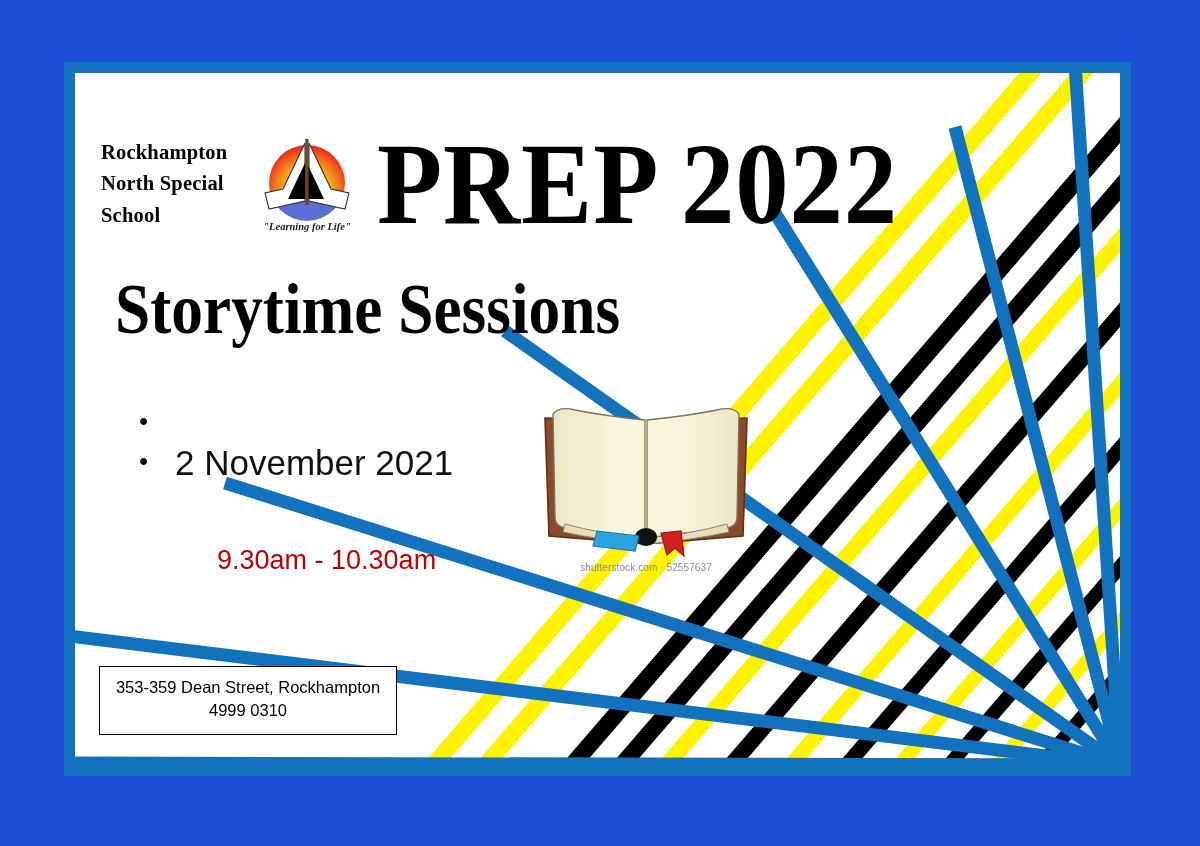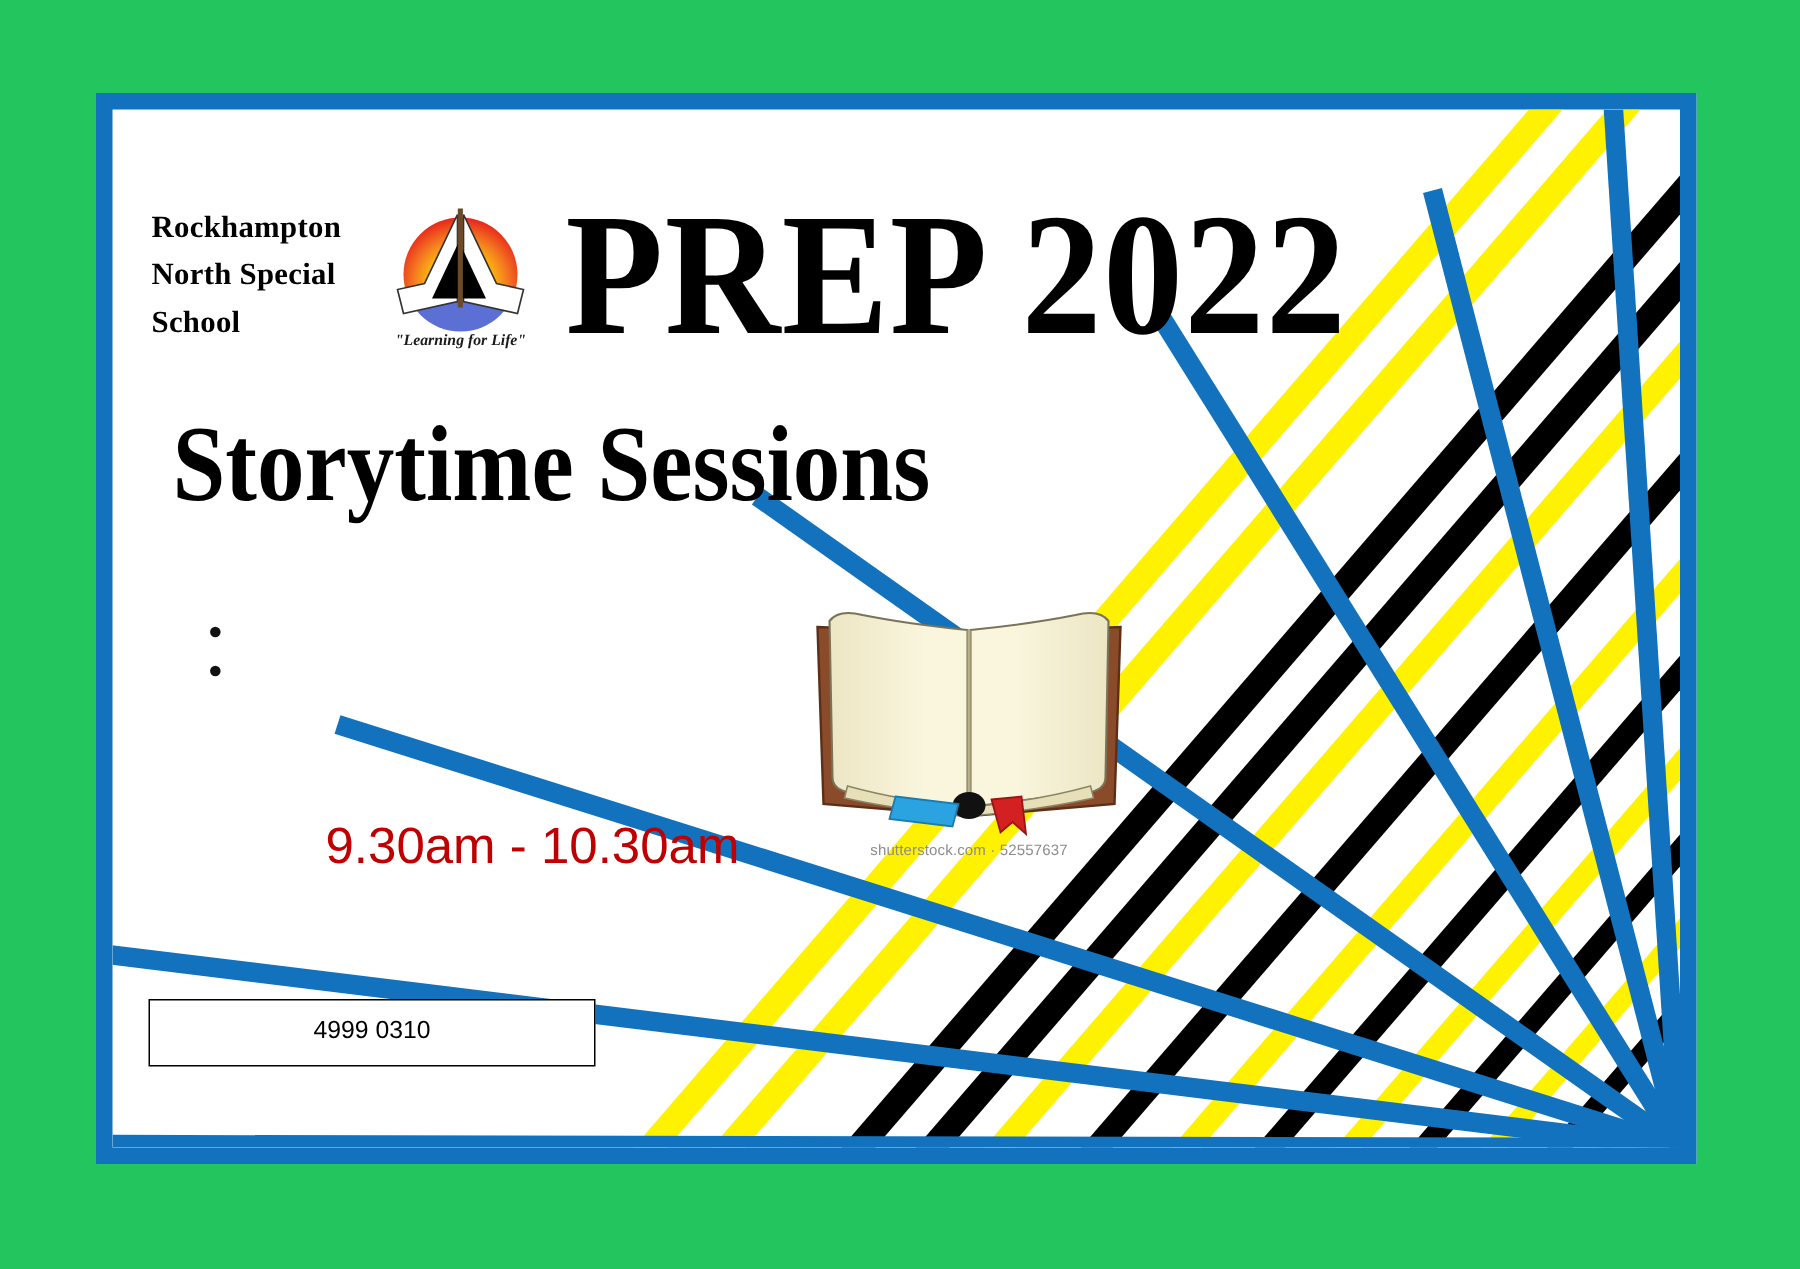--- a/index.html
+++ b/index.html
@@ -11,21 +11,21 @@
     width: 1200px;
     height: 846px;
     font-family: "Liberation Sans", sans-serif;
     overflow: hidden;
   }
 
   #poster {
     position: relative;
     width: 1200px;
     height: 846px;
-    background: #22c55e;
+    background: #1d4ed8;
   }
 
   
   #frame {
     position: absolute;
     left: 64px;
     top: 62px;
     width: 1067px;
     height: 714px;
     border: 11px solid #1272bd;
@@ -138,21 +138,21 @@
     text-align: left;
     padding-left: 16px;
     box-sizing: border-box;
   }
 
   
   #time {
     position: absolute;
     left: 142px;
     top: 472px;
-    font-size: 34px;
+    font-size: 27px;
     color: #c00000;
     z-index: 5;
     white-space: nowrap;
   }
 
   
   #address-box {
     position: absolute;
     left: 24px;
     top: 593px;
@@ -294,20 +294,21 @@
       </div>
 
       <div id="subtitle">Storytime Sessions</div>
 
       <ul id="dates">
         <li class="date-item">
           <span class="bullet">•</span>
         </li>
         <li class="date-item">
           <span class="bullet">•</span>
+          <span>2 November 2021</span>
         </li>
       </ul>
 
       <div id="time">9.30am - 10.30am</div>
 
       <div id="book">
         <svg id="book-svg" width="222" height="172" viewBox="0 0 222 172">
           <defs>
             <linearGradient id="pgL" x1="0" y1="0" x2="1" y2="0">
               <stop offset="0%" stop-color="#ece6c4"></stop>
@@ -336,18 +337,19 @@
           <ellipse cx="111" cy="149" rx="11" ry="9" fill="#111111"></ellipse>
 
           <path d="M62,143 L104,148 L100,163 L58,158 Z" fill="#2aa3e0" stroke="#1b7bb0" stroke-width="1.2"></path>
 
           <path d="M126,145 L146,143 L149,168 L140,160 L132,167 Z" fill="#d32020" stroke="#9b1414" stroke-width="1.2"></path>
         </svg>
         <div id="book-watermark">shutterstock.com · 52557637</div>
       </div>
 
       <div id="address-box">
+        <span class="addr-line">353-359 Dean Street, Rockhampton</span>
         <span class="addr-line">4999 0310</span>
       </div>
 
     </div>
   </div>
 </div>
 
 </body></html>

